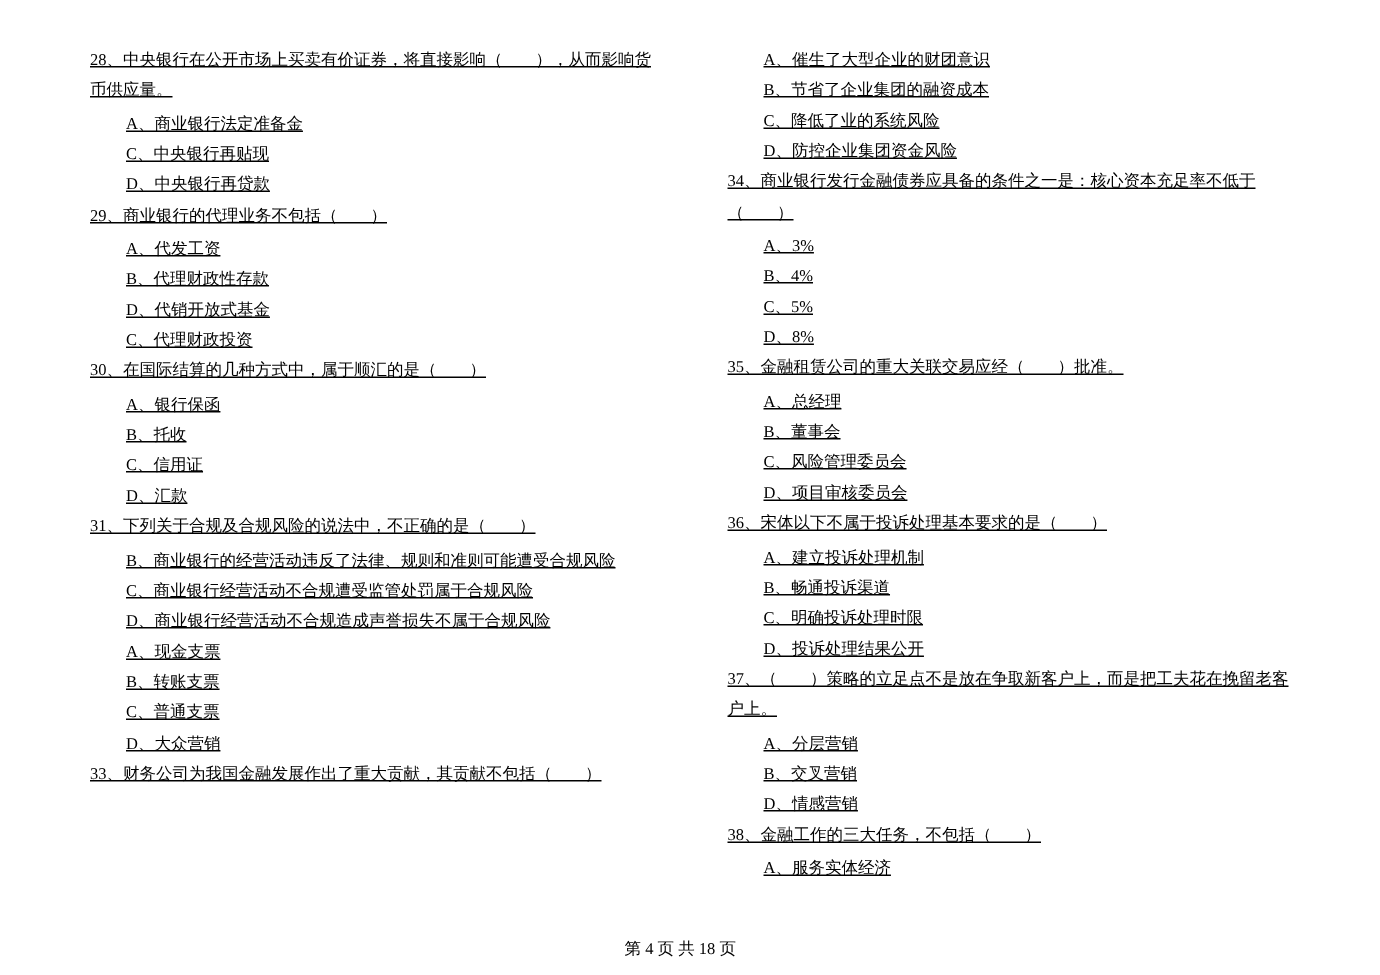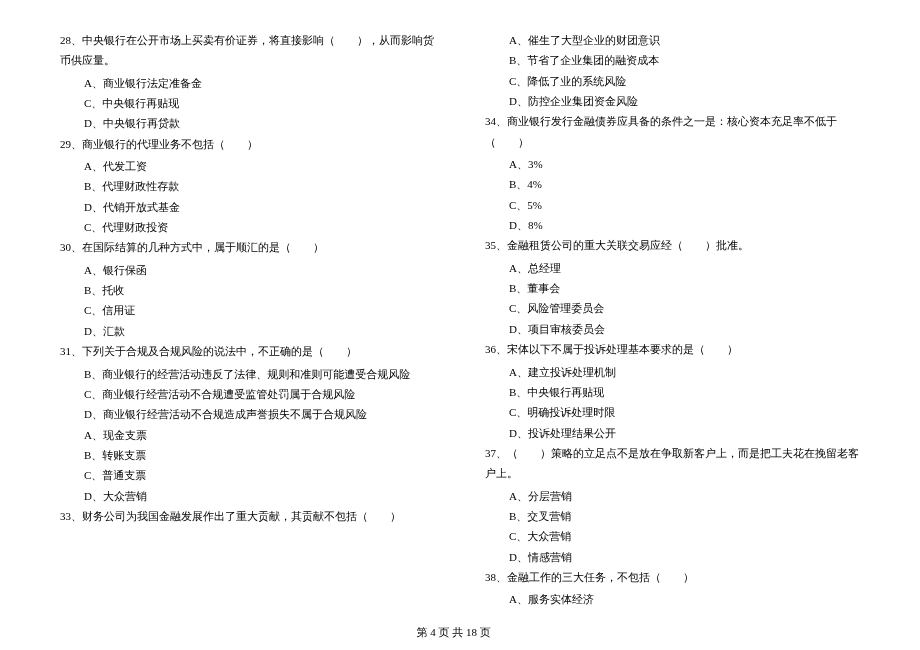--- a/index.html
+++ b/index.html
@@ -10,20 +10,21 @@
       font-family: "SimSun", "宋体", serif;
       font-size: 11px;
       color: #000;
       padding: 30px 60px 20px 60px;
       position: relative;
     }
     .content {
       display: flex;
       gap: 50px;
       height: 590px;
+      text-decoration: underline;
     }
     .col {
       flex: 1;
       display: flex;
       flex-direction: column;
     }
     .question {
       margin-bottom: 2px;
       line-height: 1.85;
     }
@@ -98,29 +99,28 @@
         <span class="q-text">35、金融租赁公司的重大关联交易应经（　　）批准。</span>
       </div>
       <div class="option">A、总经理</div>
       <div class="option">B、董事会</div>
       <div class="option">C、风险管理委员会</div>
       <div class="option">D、项目审核委员会</div>
       <div class="question">
         <span class="q-text">36、宋体以下不属于投诉处理基本要求的是（　　）</span>
       </div>
       <div class="option">A、建立投诉处理机制</div>
-      <div class="option">B、中央银行再贴现</div>
+      <div class="option">B、畅通投诉渠道</div>
       <div class="option">C、明确投诉处理时限</div>
       <div class="option">D、投诉处理结果公开</div>
       <div class="question">
         <span class="q-text">37、（　　）策略的立足点不是放在争取新客户上，而是把工夫花在挽留老客户上。</span>
       </div>
       <div class="option">A、分层营销</div>
       <div class="option">B、交叉营销</div>
-      <div class="option">C、大众营销</div>
       <div class="option">D、情感营销</div>
       <div class="question">
         <span class="q-text">38、金融工作的三大任务，不包括（　　）</span>
       </div>
       <div class="option">A、服务实体经济</div>
     </div>
 </div>
 
 <div class="footer">第 4 页 共 18 页</div>
 

